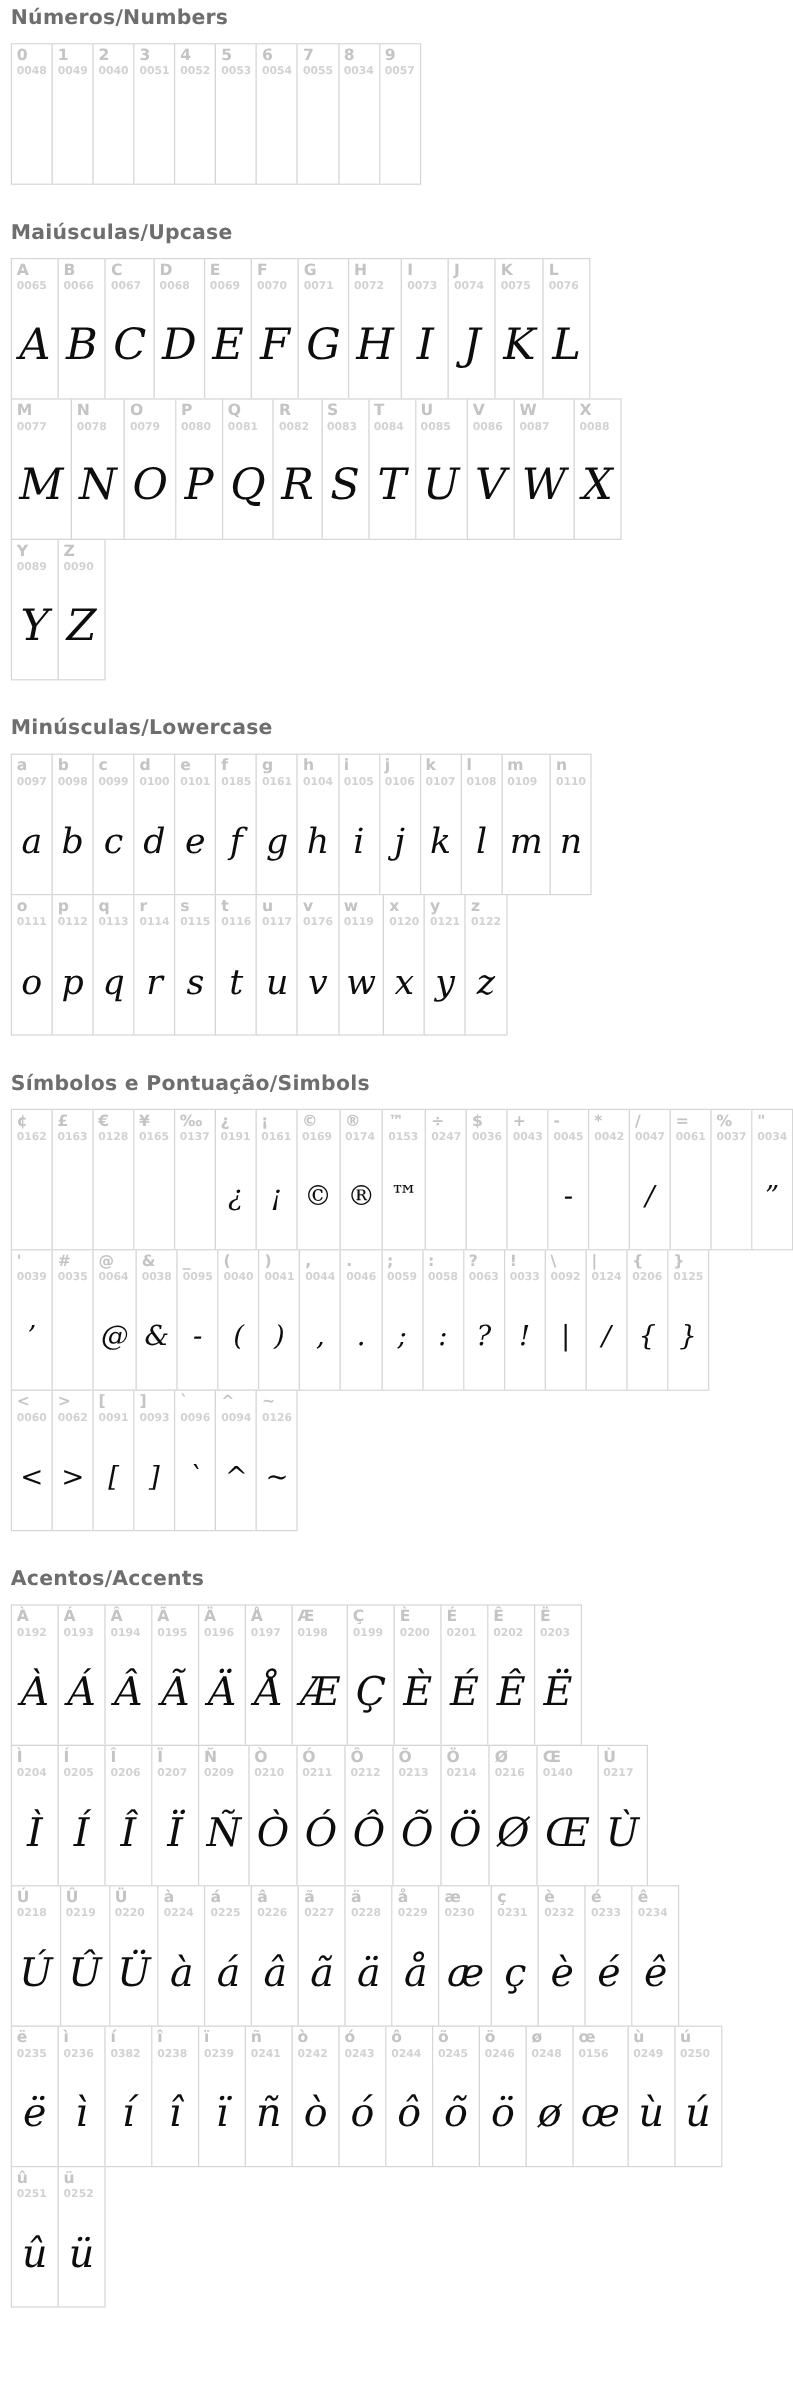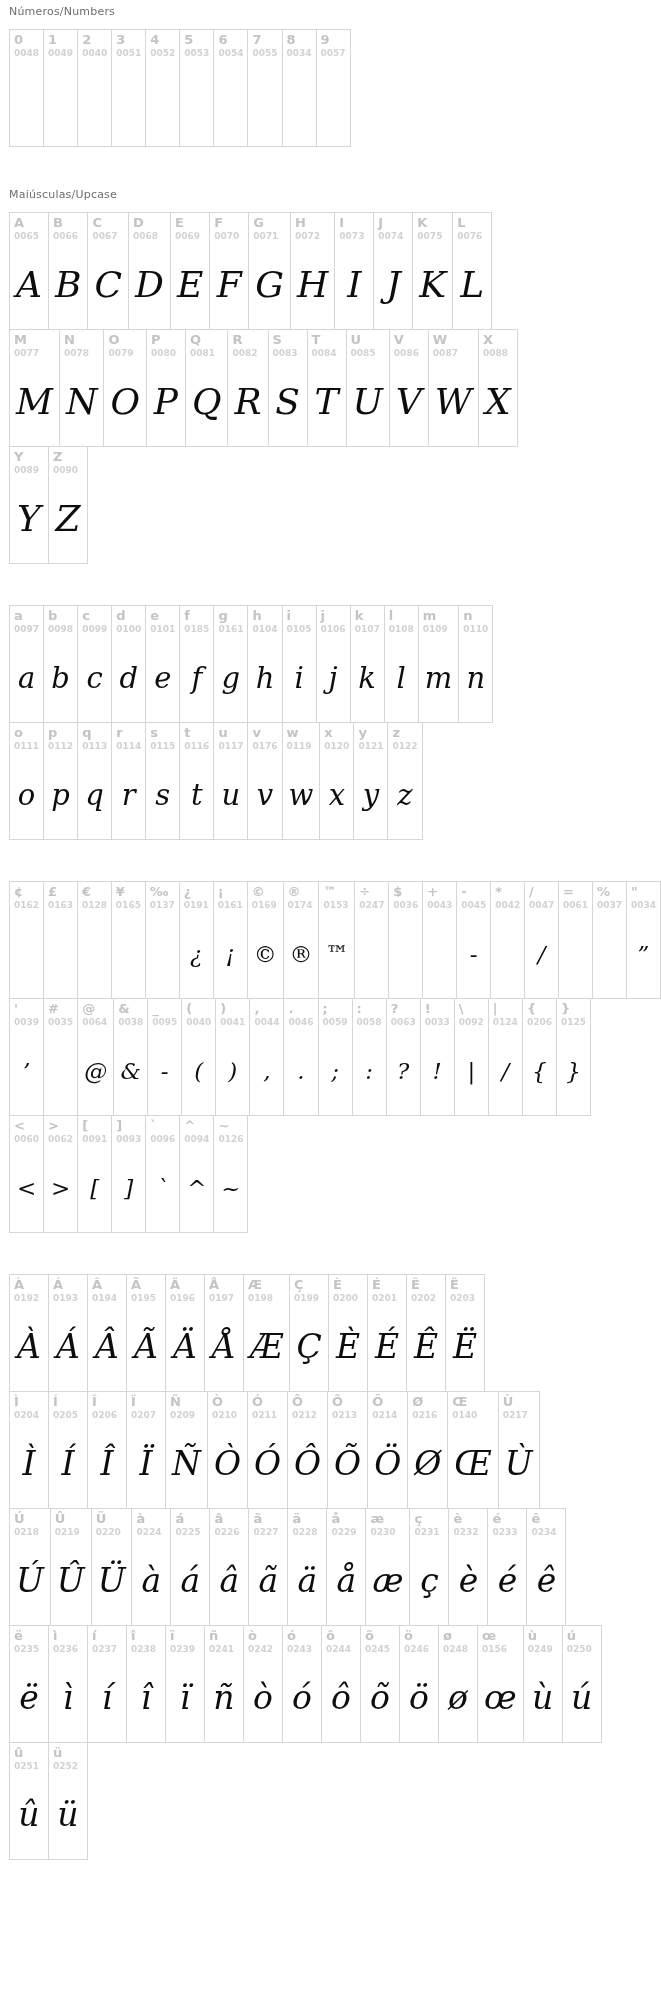--- a/index.html
+++ b/index.html
@@ -1,24 +1,24 @@
 <!DOCTYPE html>
 <html><head>
 <meta charset="utf-8">
 <style>
   html,body{margin:0;padding:0;background:#ffffff;}
   body{width:661px;height:2004px;overflow:hidden;font-family:"Liberation Sans",sans-serif;}
   main{padding:5px 0 0 9px;}
-  section{margin-top:41px;}
+  section{margin-top:30px;}
   section:first-child{margin-top:0;}
   h2.sec-title{
     margin:0 0 11px 0;
     font-family:"DejaVu Sans",sans-serif;
-    font-size:11px;
-    font-weight:400;
+    font-size:17px;
+    font-weight:700;
     color:#6e6e6e;
     letter-spacing:.2px;
   }
   .g-table{display:block;}
   .g-row{display:flex;align-items:stretch;}
   .g-row + .g-row{margin-top:-1px;}
   .g-cell{
     box-sizing:border-box;
     border:1px solid #d6d6d6;
     height:118px;
@@ -255,20 +255,21 @@
           </div>
           <div class="g-cell">
             <div class="g-lab">Z</div>
             <div class="g-code">0090</div>
             <div class="g-glyph">Z</div>
           </div>
         </div>
       </div>
     </section>
     <section class="s2">
+      <h2 class="sec-title">Minúsculas/Lowercase</h2>
       <div class="g-table">
         <div class="g-row">
           <div class="g-cell">
             <div class="g-lab">a</div>
             <div class="g-code">0097</div>
             <div class="g-glyph">a</div>
           </div>
           <div class="g-cell">
             <div class="g-lab">b</div>
             <div class="g-code">0098</div>
@@ -393,20 +394,21 @@
           </div>
           <div class="g-cell">
             <div class="g-lab">z</div>
             <div class="g-code">0122</div>
             <div class="g-glyph">z</div>
           </div>
         </div>
       </div>
     </section>
     <section class="s3">
+      <h2 class="sec-title">Símbolos e Pontuação/Simbols</h2>
       <div class="g-table">
         <div class="g-row">
           <div class="g-cell">
             <div class="g-lab">¢</div>
             <div class="g-code">0162</div>
             <div class="g-glyph"></div>
           </div>
           <div class="g-cell">
             <div class="g-lab">£</div>
             <div class="g-code">0163</div>
@@ -618,20 +620,21 @@
           </div>
           <div class="g-cell">
             <div class="g-lab">~</div>
             <div class="g-code">0126</div>
             <div class="g-glyph">~</div>
           </div>
         </div>
       </div>
     </section>
     <section class="s4">
+      <h2 class="sec-title">Acentos/Accents</h2>
       <div class="g-table">
         <div class="g-row">
           <div class="g-cell">
             <div class="g-lab">À</div>
             <div class="g-code">0192</div>
             <div class="g-glyph">À</div>
           </div>
           <div class="g-cell">
             <div class="g-lab">Á</div>
             <div class="g-code">0193</div>
@@ -833,21 +836,21 @@
             <div class="g-code">0235</div>
             <div class="g-glyph">ë</div>
           </div>
           <div class="g-cell">
             <div class="g-lab">ì</div>
             <div class="g-code">0236</div>
             <div class="g-glyph">ì</div>
           </div>
           <div class="g-cell">
             <div class="g-lab">í</div>
-            <div class="g-code">0237</div>
+            <div class="g-code">0382</div>
             <div class="g-glyph">í</div>
           </div>
           <div class="g-cell">
             <div class="g-lab">î</div>
             <div class="g-code">0238</div>
             <div class="g-glyph">î</div>
           </div>
           <div class="g-cell">
             <div class="g-lab">ï</div>
             <div class="g-code">0239</div>

